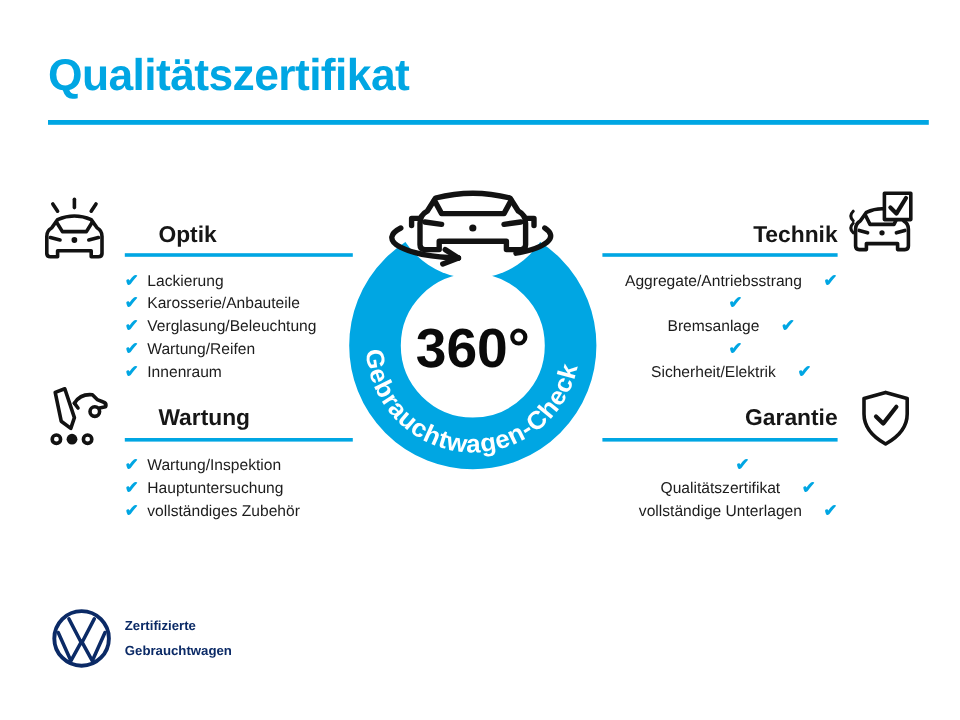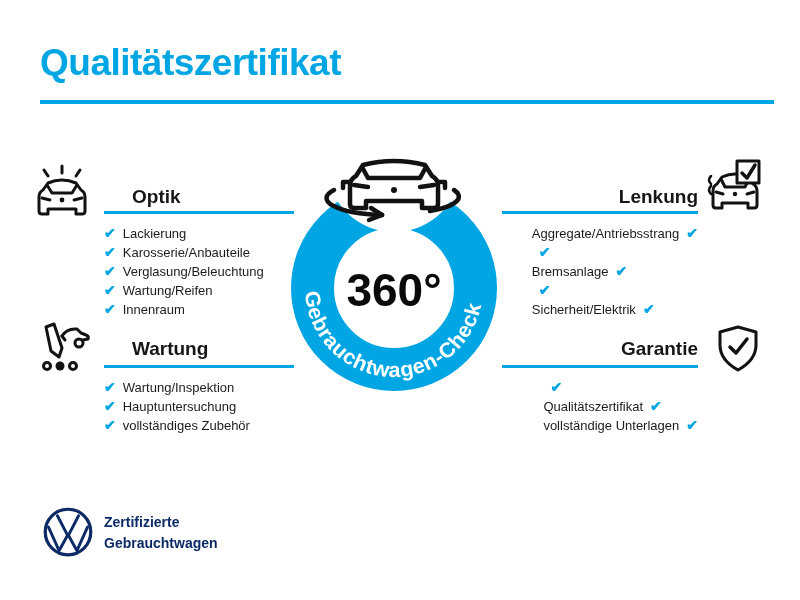--- a/index.html
+++ b/index.html
@@ -11,26 +11,26 @@
   .abs{position:absolute;}
   .page-title{
     left:40px;top:42px;font-size:37px;font-weight:bold;color:#00a6e3;
     letter-spacing:-0.5px;
   }
   .title-rule{left:40px;top:100px;width:734px;height:4px;background:#00a6e3;}
   .sec-head{font-size:19px;font-weight:bold;color:#161616;white-space:nowrap;margin-left:28px;}
   .sec-line{height:3px;background:#00a6e3;}
   .check-list{font-size:13px;color:#1c1c1c;}
   .check-list .row{line-height:19px;display:flex;align-items:center;white-space:nowrap;}
-  .check-list.right .row{justify-content:flex-start;}
+  .check-list.right .row{justify-content:center;gap:11px;}
   .chk{color:#00a6e3;font-weight:bold;font-size:14px;line-height:19px;}
   .check-list.left .chk{margin-right:7px;}
   .check-list.right .chk{margin-left:7px;}
   .footer-text{
-    left:104px;top:512px;font-size:14px;font-weight:bold;color:#0b2a66;line-height:21px;
+    left:104px;top:512px;font-size:11px;font-weight:bold;color:#0b2a66;line-height:21px;
   }
   svg{display:block;}
   .iconstroke{stroke:#121212;fill:none;stroke-linecap:round;stroke-linejoin:round;}
 </style>
 </head>
 <body>
 
 <div class="abs page-title">Qualitätszertifikat</div>
 <div class="abs title-rule"></div>
 
@@ -109,21 +109,21 @@
     <path d="M 5,28 Q 1,32 5,36" stroke-width="2.5"></path>
     <path d="M 11,26 L 16,19 Q 29,13 42,19 L 47,26 Q 51,28 51,33 L 51,47 Q 51,50 48,50 L 42,50 L 42,45 L 16,45 L 16,50 L 10,50 Q 7,50 7,47 L 7,33 Q 7,28 11,26 Z"></path>
     <path d="M 15,21 L 19,29 L 39,29 L 43,21"></path>
     <path d="M 10,34 L 17,36"></path>
       <path d="M 48,34 L 41,36"></path>
     <circle cx="29" cy="36" r="2.2" fill="#121212" stroke="none"></circle>
     <rect x="31" y="3" width="22" height="22" fill="#ffffff"></rect>
     <path d="M 36,15 L 41,20 L 49,7" stroke-width="3.5"></path>
   </g>
 </svg>
-<div class="abs sec-head" style="right:102px;top:186px;">Lenkung</div>
+<div class="abs sec-head" style="right:102px;top:186px;">Technik</div>
 <div class="abs sec-line" style="left:502px;top:211px;width:196px;"></div>
 <div class="abs check-list right" style="right:102px;top:224px;">
   <div class="row">
       <span>Aggregate/Antriebsstrang</span>
       <span class="chk">✔</span>
     </div>
   <div class="row">
       <span class="chk">✔</span>
     </div>
   <div class="row">

